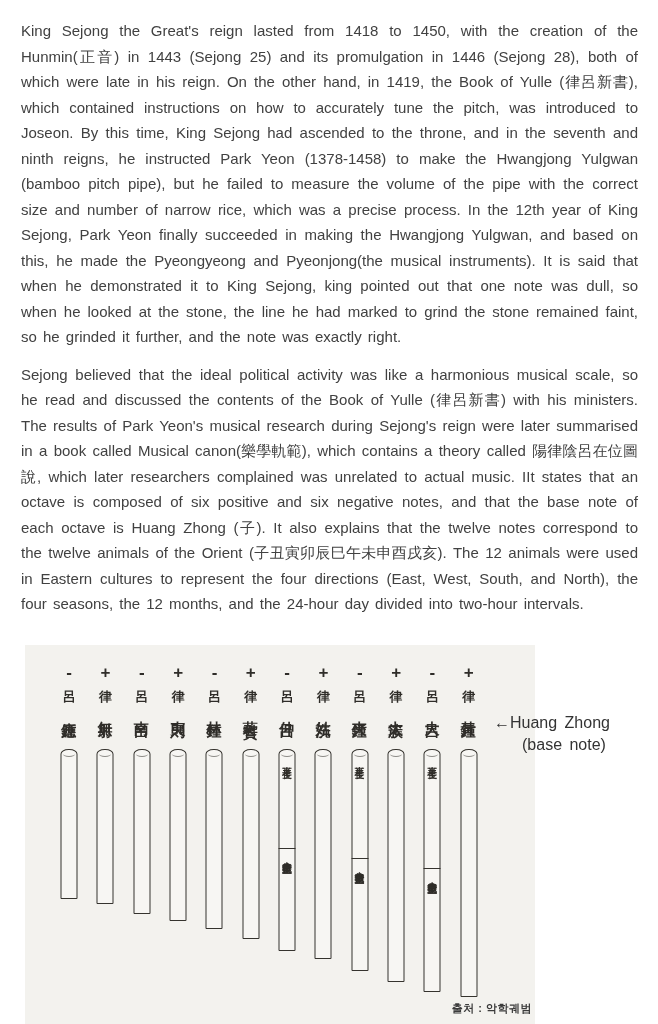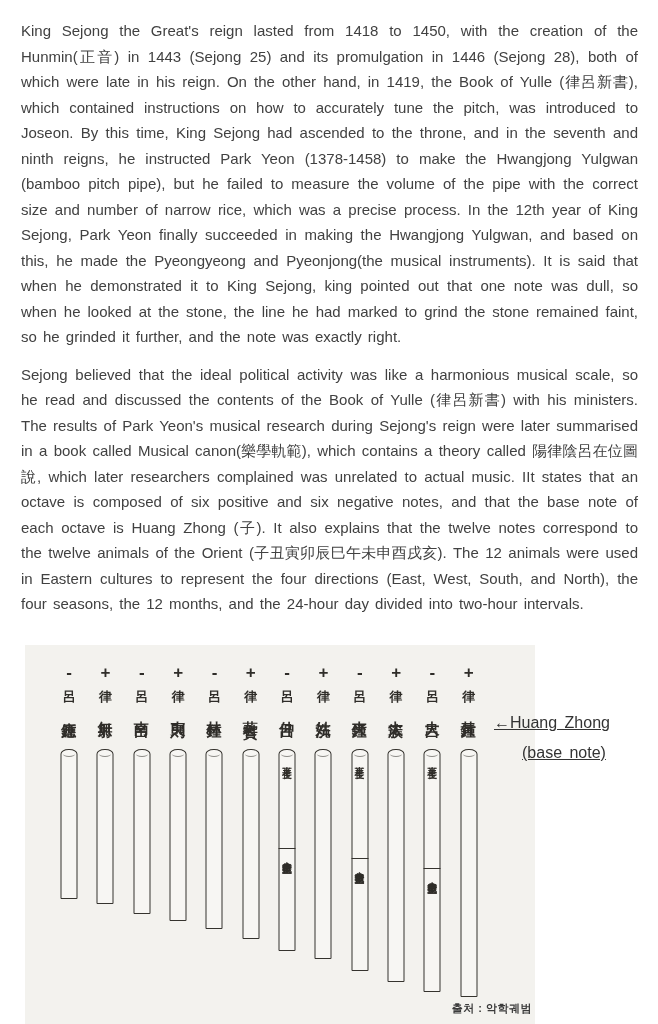--- a/index.html
+++ b/index.html
@@ -68,23 +68,22 @@
     position:absolute; top:calc(49% + 6px); left:50%; transform:translateX(-50%);
     writing-mode:vertical-rl; text-orientation:upright;
     font-size:9.5px; line-height:1; letter-spacing:0.5px;
     font-weight:bold; color:#2f2d29; white-space:nowrap;
   }
   
   .annot {
     position:absolute; left:494px; top:712px;
     font-size:16px; line-height:22px; color:#333333;
     word-spacing:3px;
-    text-decoration:underline;
-  }
-  .annot .l2 { margin-top:8px; padding-left:28px; }
+  }
+  .annot .l2 { margin-top:0; padding-left:28px; }
   
   .caption {
     position:absolute; right:3px; bottom:8px;
     font-size:11px; font-weight:bold; letter-spacing:0.5px;
     color:#3b3b3b;
     margin-top:36px;
   }
 </style>
 </head>
 <body>

